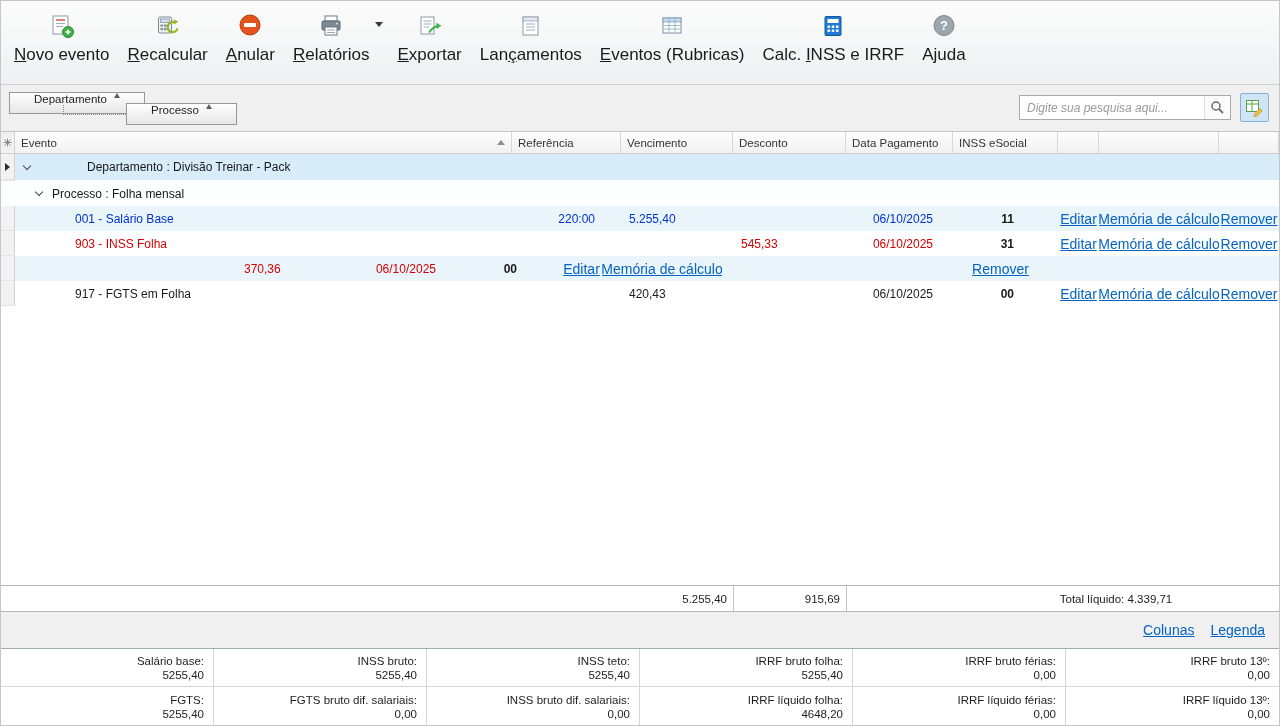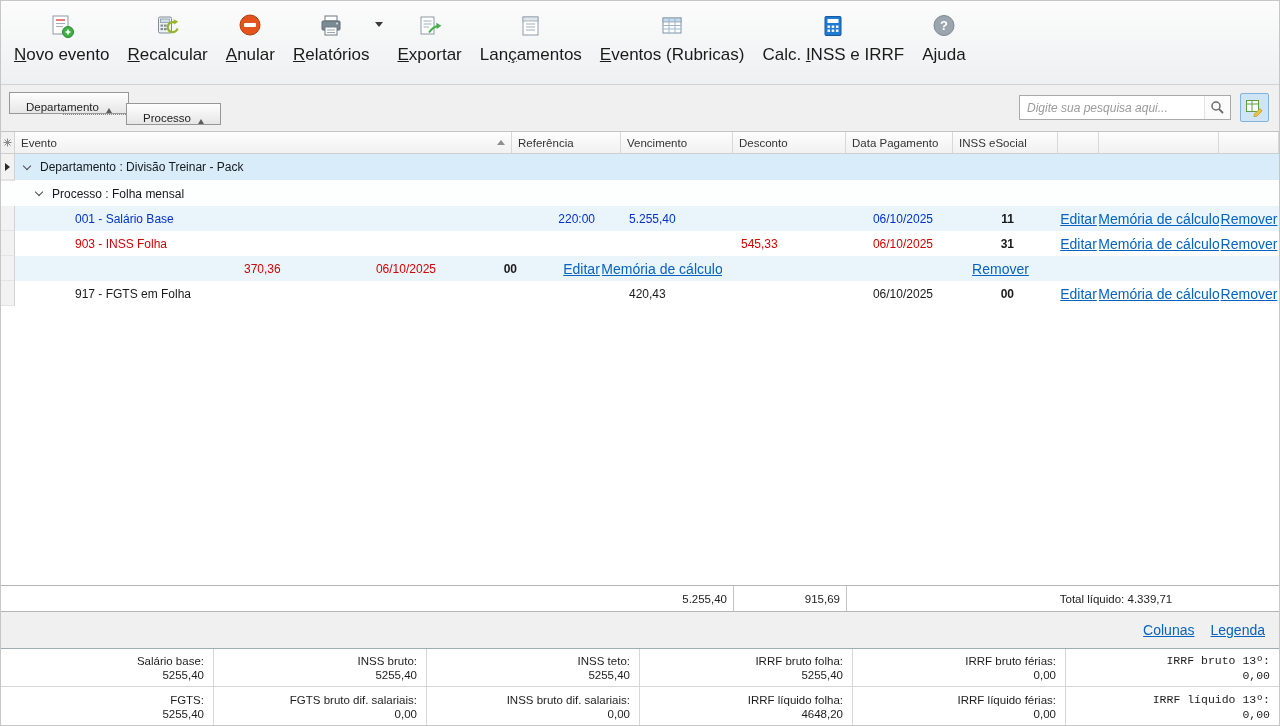--- a/index.html
+++ b/index.html
@@ -19,22 +19,22 @@
   .tb-btn { display:flex; flex-direction:column; align-items:center; gap:6px;
     padding:7px 9px 4px 9px; cursor:pointer; border-radius:3px; }
   .tb-icon { height:26px; width:26px; display:flex; align-items:center; justify-content:center; flex:none; }
   .tb-label { font-size:17px; color:#1a1a1a; white-space:nowrap; }
   .tb-group { display:flex; align-items:flex-start; }
   .tb-caret { margin-top:16px; margin-left:-4px; margin-right:6px; width:0; height:0;
     border-left:4px solid transparent; border-right:4px solid transparent; border-top:5px solid #3a3a3a; }
 
   
   .filterbar { height:47px; flex:none; background:#f0f0f1; border-bottom:1px solid #c3c3c3; position:relative; }
-  .pill { position:absolute; display:flex; align-items:flex-end; gap:7px; height:22px;
-    padding:0 16px; background:linear-gradient(#fefefe,#e6e6e6); border:1px solid #979797;
+  .pill { position:absolute; display:flex; align-items:flex-start; gap:7px; height:22px;
+    padding:0 24px; background:linear-gradient(#fefefe,#e6e6e6); border:1px solid #979797;
     font-size:11.5px; color:#222; cursor:pointer; }
   .pill-dep { left:8px; top:7px; }
   .pill-proc { left:125px; top:18px; }
   .sort-asc { width:0; height:0; border-left:3.5px solid transparent; border-right:3.5px solid transparent;
     border-bottom:5px solid #5d5d5d; }
   .pill-connector { position:absolute; left:62px; top:29px; width:63px; height:1px;
     border-top:1px dotted #8a8a8a; }
   .pill-connector-v { position:absolute; left:62px; top:20px; width:1px; height:9px;
     border-left:1px dotted #8a8a8a; }
   .searchbox { position:absolute; right:48px; top:10px; width:212px; height:25px;
@@ -75,21 +75,21 @@
     display:flex; align-items:center; justify-content:center; }
   .hind { background:#f1f1f1; border-right:1px solid #d2d2d2; display:flex; align-items:center; justify-content:center; }
 
   .g1 { height:26px; background:#d9ecf9; }
   .g2 { height:26px; background:#fdfefe;flex-direction:column; }
   .grow.data { height:25px; }
   .row-alt { background:#eaf4fb; }
   .row-plain { background:#ffffff; }
 
   .gcell { flex:1; display:flex; align-items:center; font-size:12px; color:#15191d; overflow:hidden; white-space:nowrap; }
-  .gcell.lvl1 { padding-left:6px; }
+  .gcell.lvl1 { padding-left:6px;gap:47px; }
   .gcell.lvl2 { padding-left:32px; }
   .chev { width:6px; height:6px; border-right:1.4px solid #4a4a4a; border-bottom:1.4px solid #4a4a4a;
     transform:rotate(45deg); margin:0 10px 3px 3px; flex:none; }
   .curmark { width:0; height:0; border-left:5px solid #2b2b2b;
     border-top:4px solid transparent; border-bottom:4px solid transparent; }
 
   .ev { padding-left:60px !important; }
   .grow .c-ref  { justify-content:flex-end; padding-right:26px; }
   .grow .c-venc { justify-content:flex-start; padding-left:8px; }
   .grow .c-desc { justify-content:flex-start; padding-left:8px; }
@@ -115,21 +115,21 @@
   
   .linksbar { height:36px; flex:none; background:#f0f0f1; display:flex; align-items:center;
     justify-content:flex-end; gap:16px; padding-right:14px; }
 
   
   .summary { height:77px; flex:none; background:#fff; border-top:1px solid #9fadb7;
     display:grid; grid-template-columns:repeat(6,1fr); grid-template-rows:1fr 1fr; }
   .scell { border-right:1px solid #d6d6d6; border-bottom:1px solid #d6d6d6;
     padding:3px 9px 2px 6px; display:flex; flex-direction:column; align-items:flex-end;
     justify-content:center; gap:2px; font-size:11.5px; overflow:hidden; }
-  .scell:nth-child(6n) { border-right:none;font-family:Liberation Mono, monospace; }
+  .scell:nth-child(6n) { border-right:none; }
   .scell:nth-child(n+7) { border-bottom:none; }
   .scell .lab { color:#1d1d1d; white-space:nowrap; }
   .scell .val { color:#1d1d1d; white-space:nowrap; }
 </style>
 </head>
 <body>
 
 <div class="window">
 
   <div class="toolbar">

